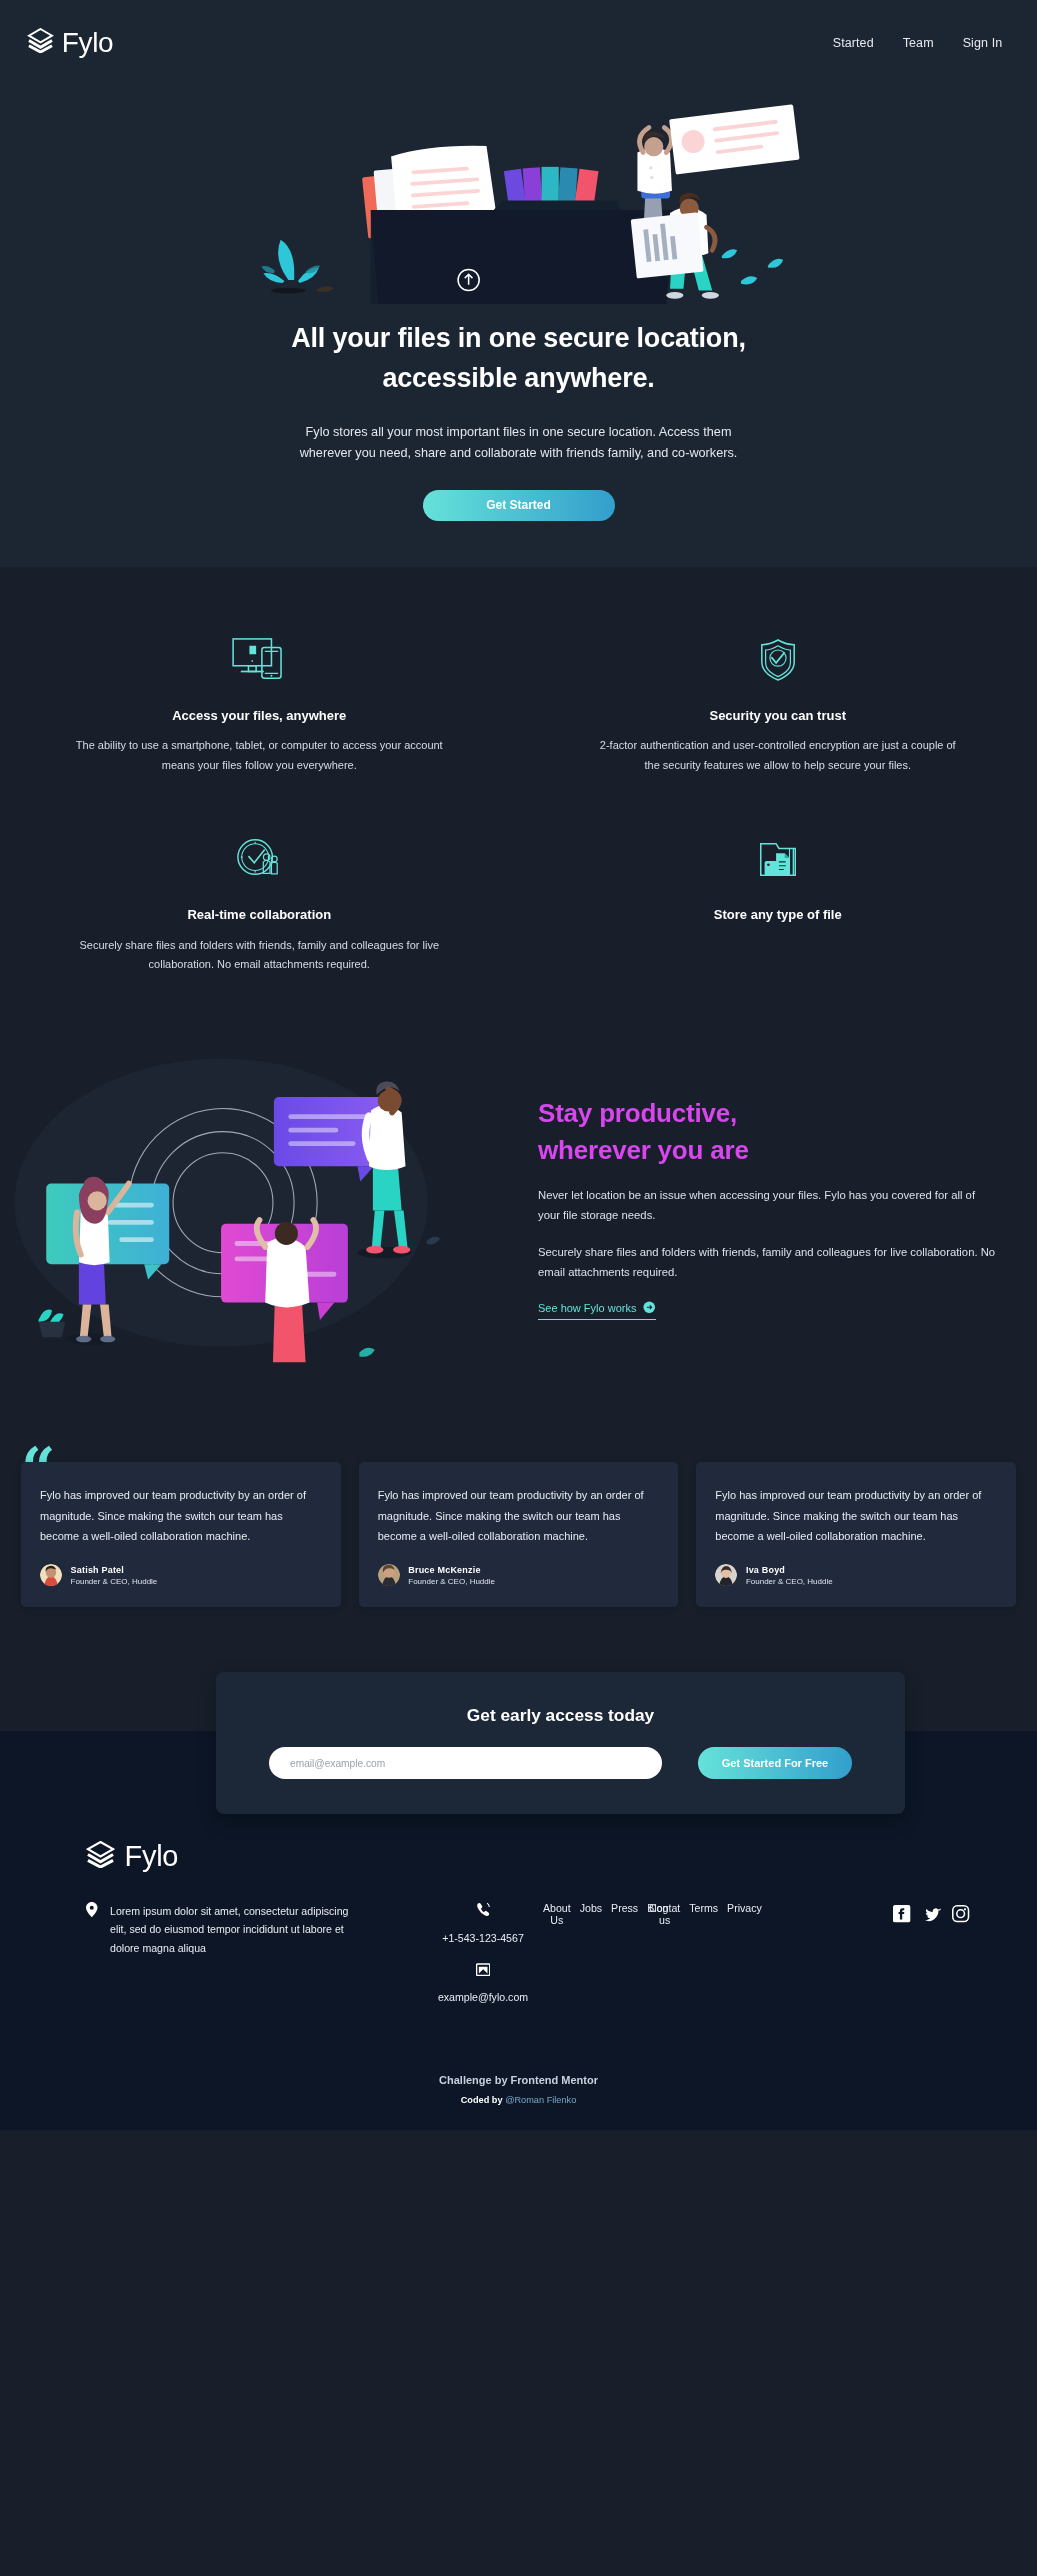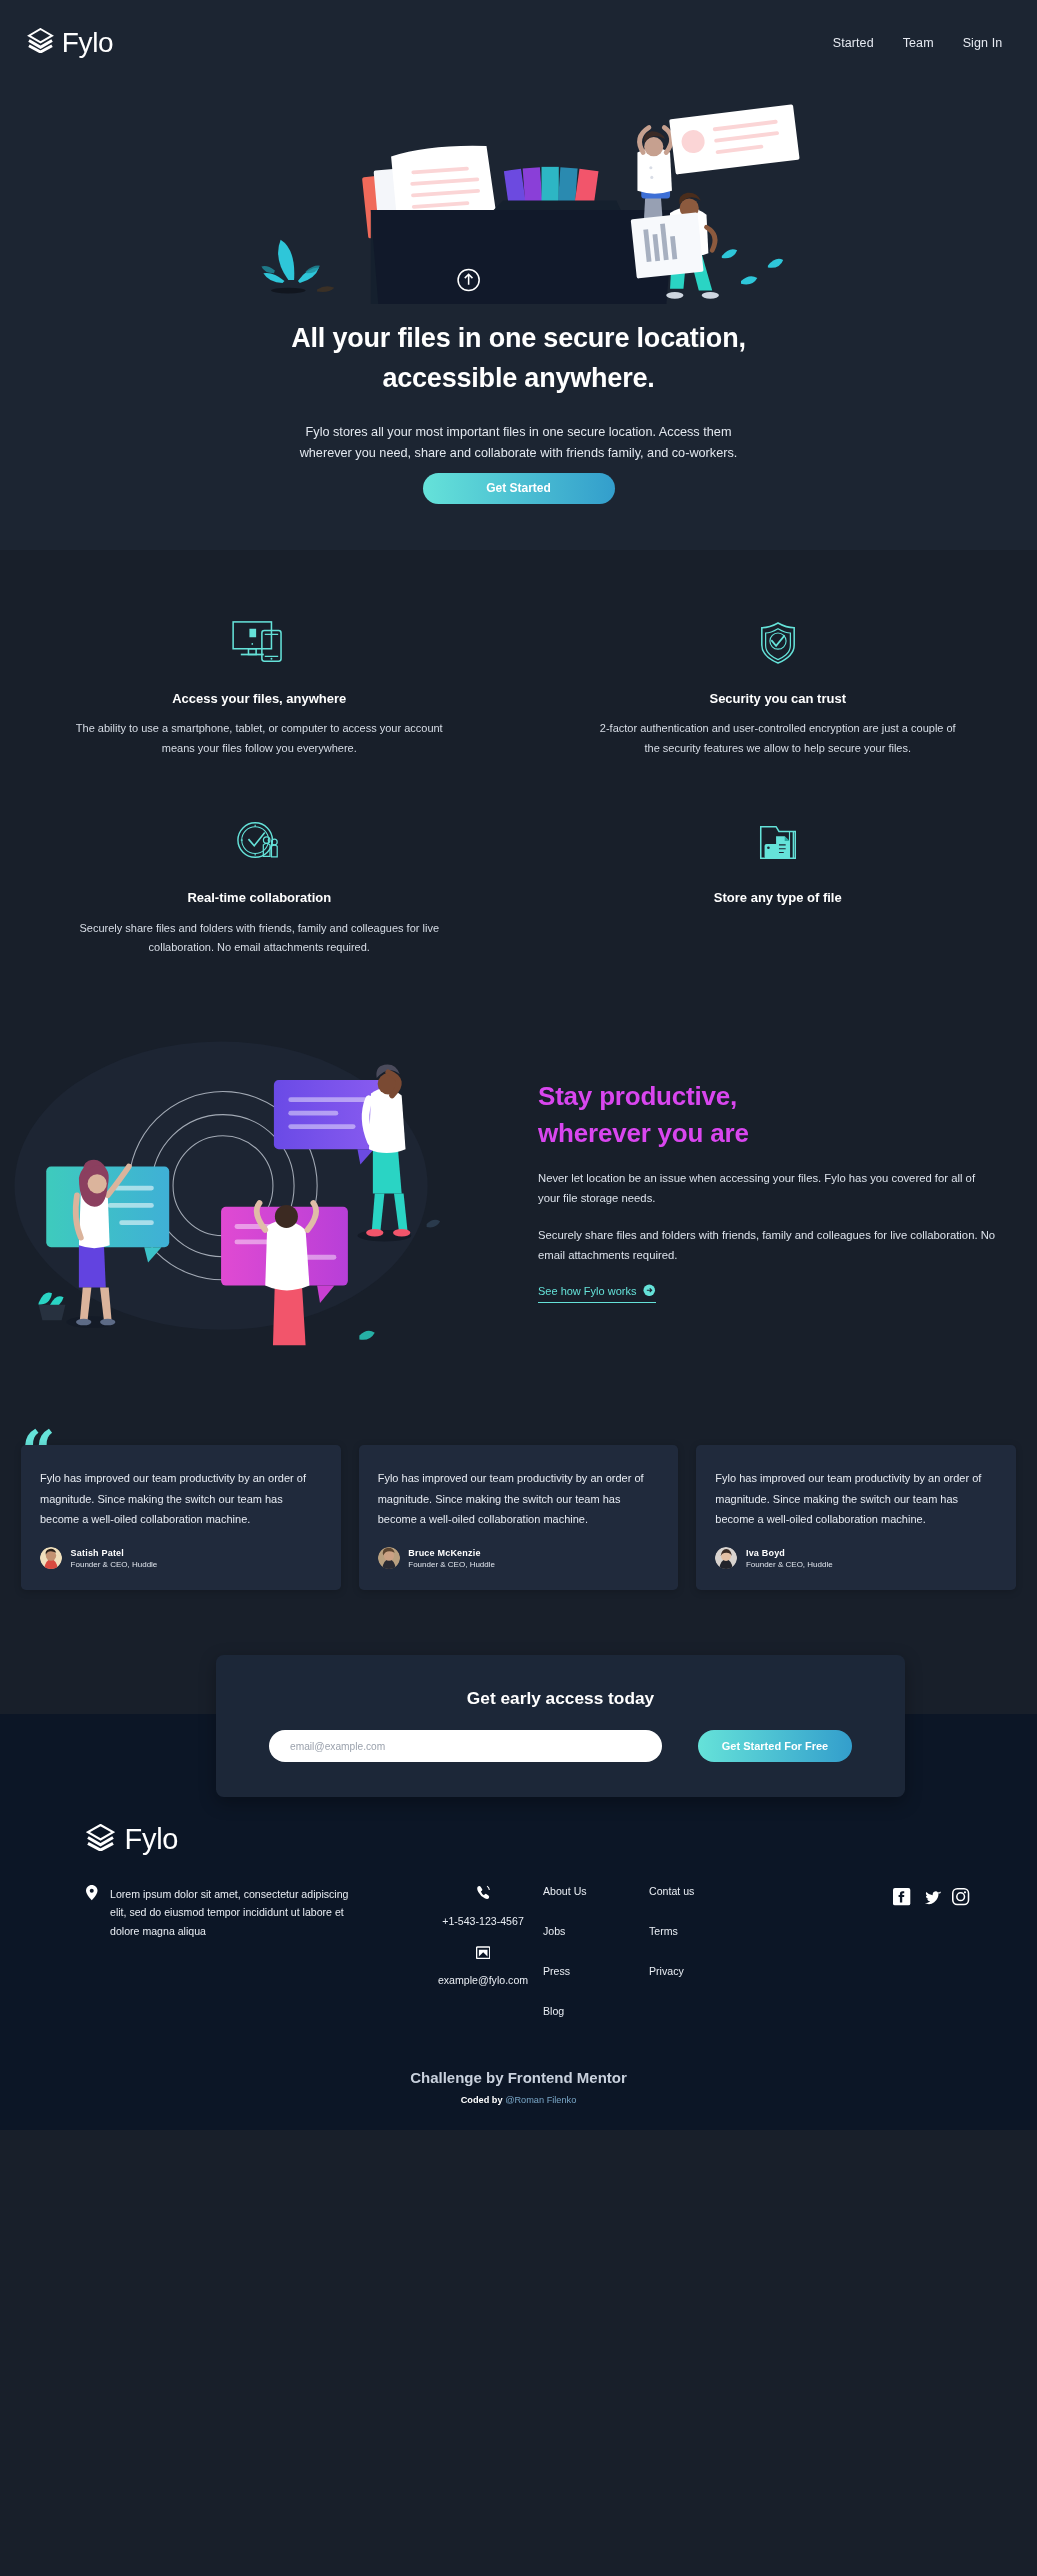--- a/index.html
+++ b/index.html
@@ -48,21 +48,21 @@
   }
   .hero p.sub {
     color: #e3e8ef;
     font-size: 12.7px;
     line-height: 1.65;
     margin: 23px auto 0;
     max-width: 442px;
   }
   .btn-grad {
     display: inline-block;
-    margin-top: 9px;
+    margin-top: 26px;
     border: none;
     border-radius: 23px;
     color: #ffffff;
     font-size: 12px;
     font-weight: 700;
     width: 192px;
     height: 31px;
     line-height: 31px;
     text-align: center;
     cursor: pointer;
@@ -236,30 +236,30 @@
   .f-cols {
     display: flex;
     padding: 29px 67px 0 86px;
     gap: 0;
   }
   .f-addr { display: flex; gap: 12.5px; width: 279px; }
   .f-addr p { color: #e9edf3; font-size: 10.6px; line-height: 1.72; }
   .f-contact { width: 178px; padding-left: 58px; }
   .f-contact .row { display: flex; align-items: center; gap: 13px; margin-bottom: 19px; flex-direction: column; }
   .f-contact .row span { color: #e9edf3; font-size: 10.6px; }
-  .f-links { width: 106px; display: flex; flex-direction: column; gap: 28px; }
+  .f-links { width: 106px; display: flex; flex-direction: row; gap: 9px; text-align: center; }
   .f-links a { color: #e9edf3; font-size: 10.6px; text-decoration: none; }
   .f-social { margin-left: auto; display: flex; gap: 11.5px; align-items: flex-start; padding-top: 2.9px; }
   .soc {
     width: 18px; height: 18px;
     display: flex; align-items: center; justify-content: center;
     cursor: pointer;
   }
   .attrib { text-align: center; padding-top: 52px; padding-bottom: 25px; }
-  .attrib .l1 { color: #c9d1dd; font-size: 15px; font-weight: 700; }
+  .attrib .l1 { color: #c9d1dd; font-size: 11px; font-weight: 700; }
   .attrib .l2 { color: #ffffff; font-size: 9.2px; font-weight: 700; margin-top: 8.6px; }
   .attrib .l2 a { color: #7aa7c7; text-decoration: none; font-weight: 400; }
 </style>
 </head>
 <body>
 
 <div class="hero-wrap">
 
   <header>
     <div class="logo">

